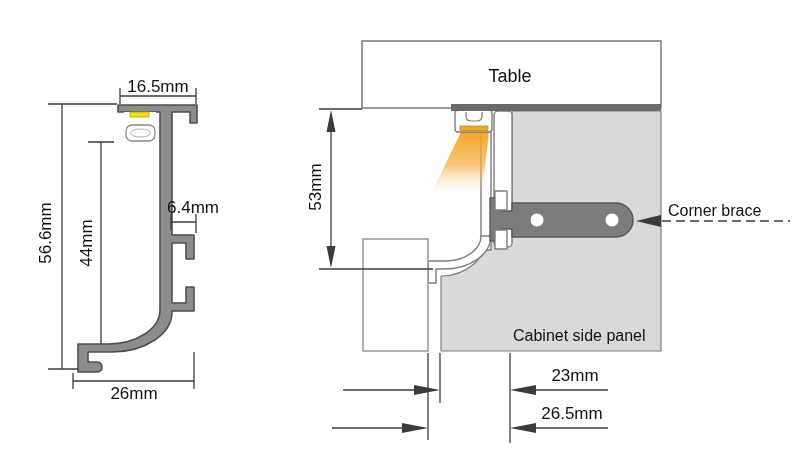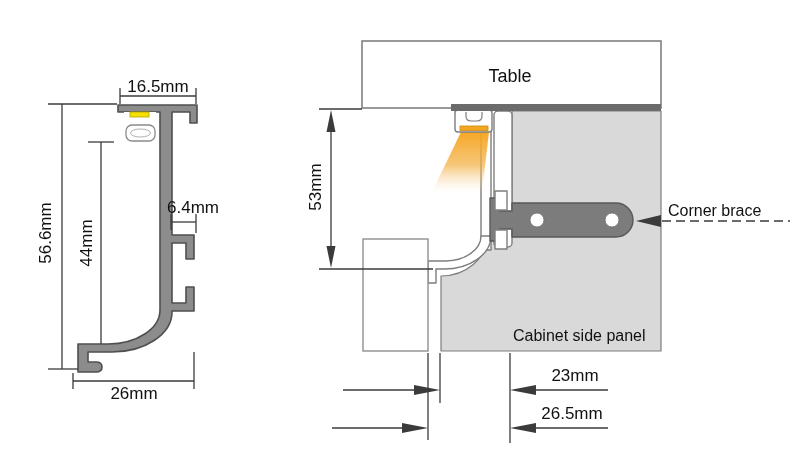--- a/index.html
+++ b/index.html
@@ -1,17 +1,17 @@
 <!DOCTYPE html>
 <html style="--profile_gray: #8c8c8c; --profile_outline: #4f4f4f; --panel_gray: #d9d9d9; --brace_gray: #7c7c7c; --led_yellow: #f5e000; --glow_orange: #f6a41d; --line_dark: #3b3b3b; --outline_gray: #7e7e7e;"><head>
 <meta charset="utf-8">
 <style>
   html,body{margin:0;padding:0;background:#fff;}
   #stage{position:relative;width:800px;height:475px;background:#fff;overflow:hidden;
-         font-family:"Liberation Sans", sans-serif;}
+         font-family:"Liberation Sans", sans-serif;border-radius:21px;}
   svg{display:block;}
   svg text{fill:#111;font-family:"Liberation Sans", sans-serif;}
   .dim-line{stroke:var(--line_dark);stroke-width:1.3;fill:none;}
   .dim-arrow{fill:var(--line_dark);stroke:none;}
   .dim-text{font-size:17px;}
   .profile{fill:var(--profile_gray);stroke:var(--profile_outline);stroke-width:1.6;stroke-linejoin:round;}
   .white-part{fill:#ffffff;stroke:var(--outline_gray);stroke-width:1.4;stroke-linejoin:round;}
   .panel{fill:var(--panel_gray);stroke:var(--outline_gray);stroke-width:1.2;stroke-linejoin:round;}
   .brace{fill:var(--brace_gray);stroke:#585858;stroke-width:1.4;stroke-linejoin:round;}
   .hole{fill:#ffffff;stroke:#6a6a6a;stroke-width:0.8;}

